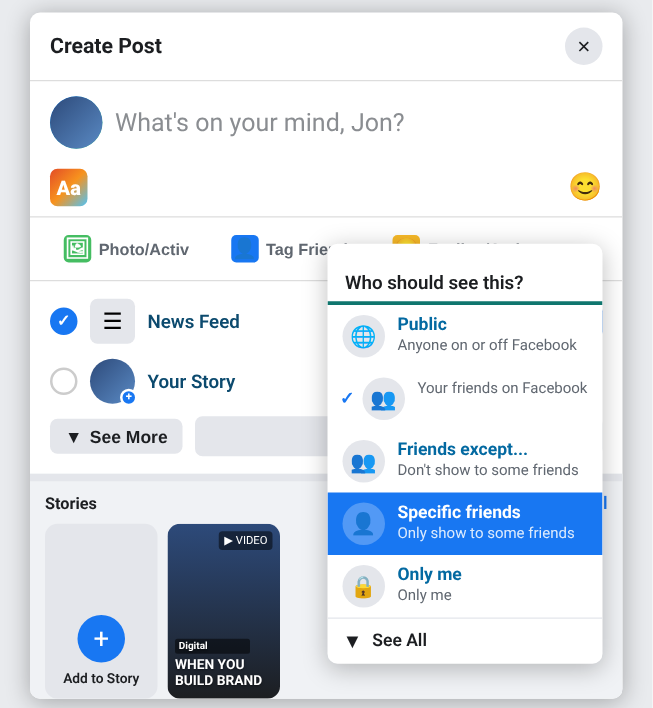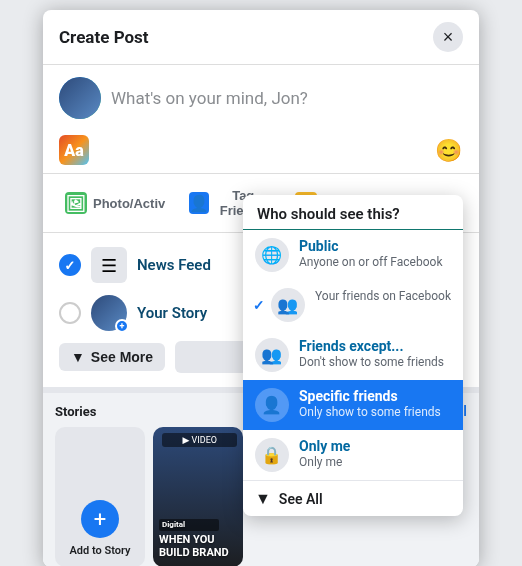--- a/index.html
+++ b/index.html
@@ -7,21 +7,21 @@
       font-family: -apple-system, BlinkMacSystemFont, 'Segoe UI', Roboto, sans-serif;
       background: #e9ebee;
       display: flex;
       justify-content: center;
       align-items: flex-start;
       padding: 10px;
     }
     .modal {
       background: #fff;
       border-radius: 8px;
-      width: 436px;
+      width: 474px;
       box-shadow: 0 2px 20px rgba(0,0,0,0.3);
       overflow: hidden;
       position: relative;
     }
     .modal-header {
       display: flex;
       align-items: center;
       justify-content: space-between;
       padding: 12px 16px;
       border-bottom: 1px solid #ddd;
@@ -61,21 +61,21 @@
       align-items: center;
       justify-content: center;
     }
     .avatar-img {
       width: 42px;
       height: 42px;
       border-radius: 50%;
       background: linear-gradient(135deg, #2d4a7a, #5a8ac4);
     }
     .post-placeholder {
-      font-size: 17px;
+      font-size: 20px;
       color: #8a8d91;
       flex: 1;
     }
     .toolbar-row {
       display: flex;
       align-items: center;
       justify-content: space-between;
       padding: 4px 16px 8px;
     }
     .toolbar-left {
@@ -327,42 +327,43 @@
       text-shadow: 0 1px 2px rgba(0,0,0,0.5);
       line-height: 1.2;
     }
     .story-video-badge {
       position: absolute;
       top: 6px;
       right: 6px;
       background: rgba(0,0,0,0.5);
       color: white;
       font-size: 9px;
-      padding: 2px 20px;
+      padding: 2px 4px;
       border-radius: 3px;
     }
 
     
     .dropdown-overlay {
       position: absolute;
       top: 185px;
       right: 16px;
       width: 220px;
       background: white;
       border-radius: 8px;
       box-shadow: 0 4px 20px rgba(0,0,0,0.25);
       z-index: 100;
       overflow: hidden;
     }
     .dropdown-header {
       padding: 10px 14px 6px;
       font-size: 15px;
       font-weight: 600;
       color: #1c1e21;
-      border-bottom: 1px solid #0f766e;
+      border-bottom: 3px solid #0f766e;
+      margin-top: 12px;
     }
     .dropdown-item {
       display: flex;
       align-items: flex-start;
       padding: 8px 12px;
       cursor: pointer;
       gap: 10px;
       position: relative;
     }
     .dropdown-item.selected { background: #1877f2; }

